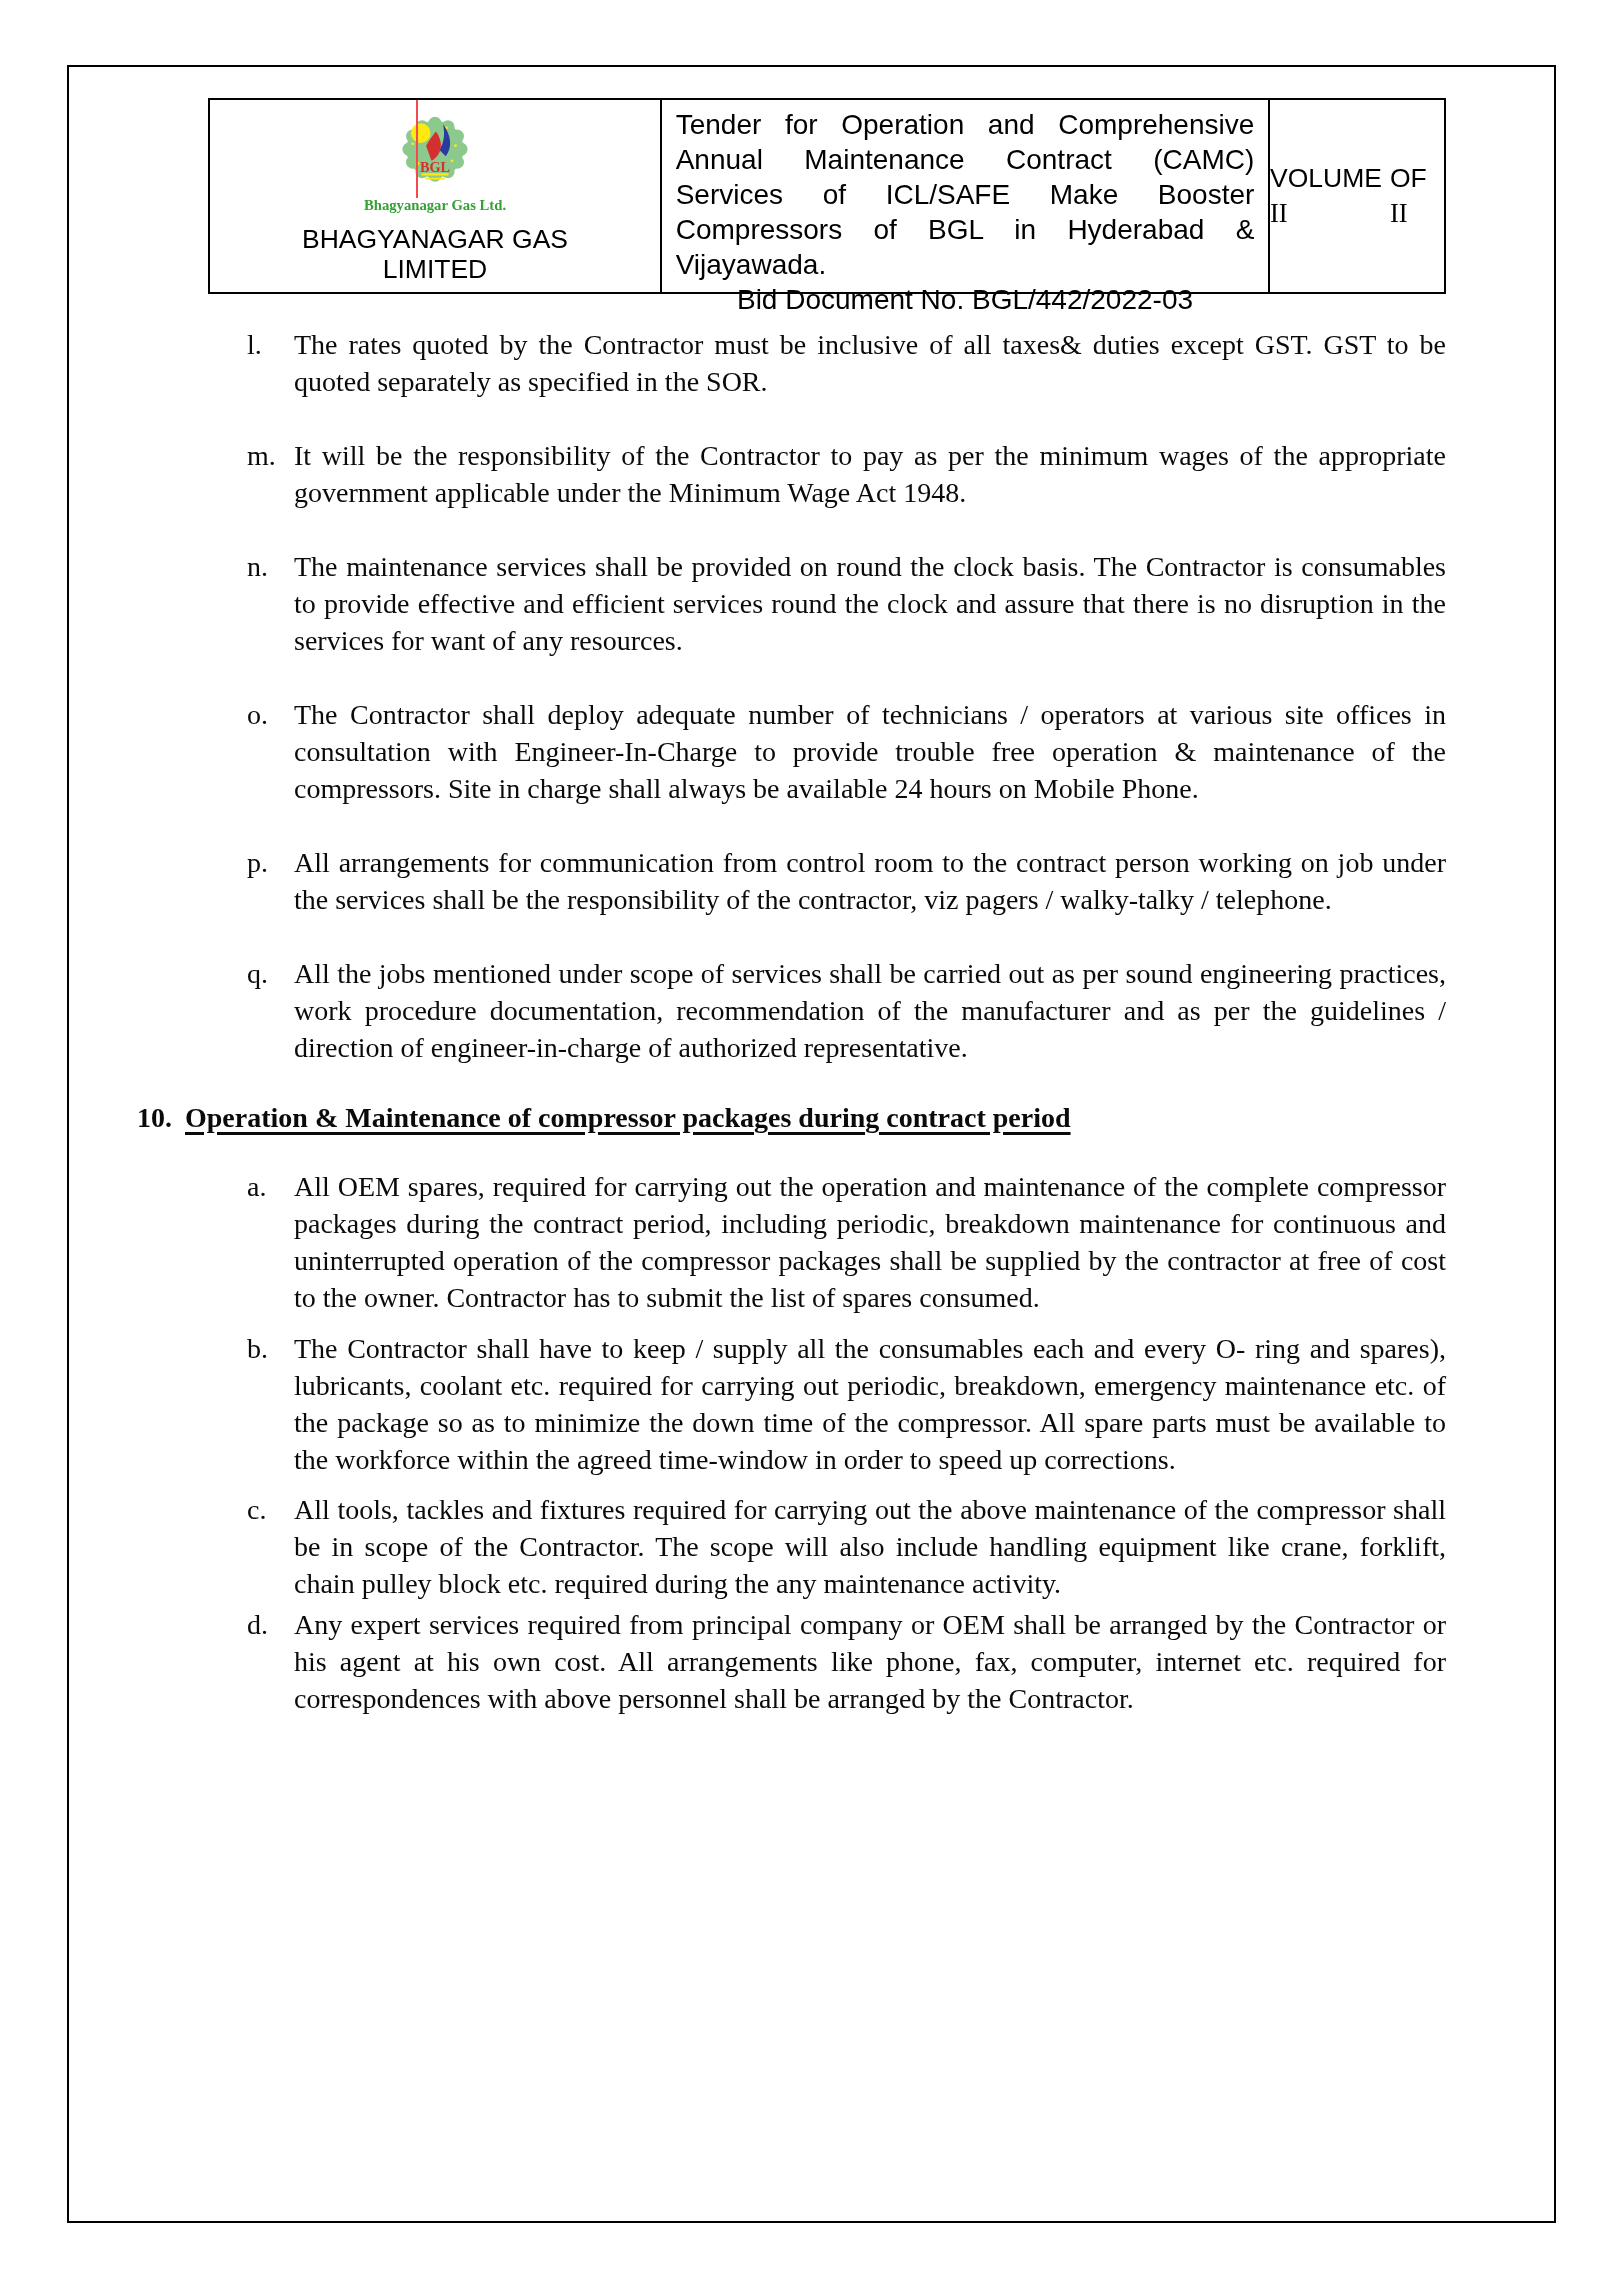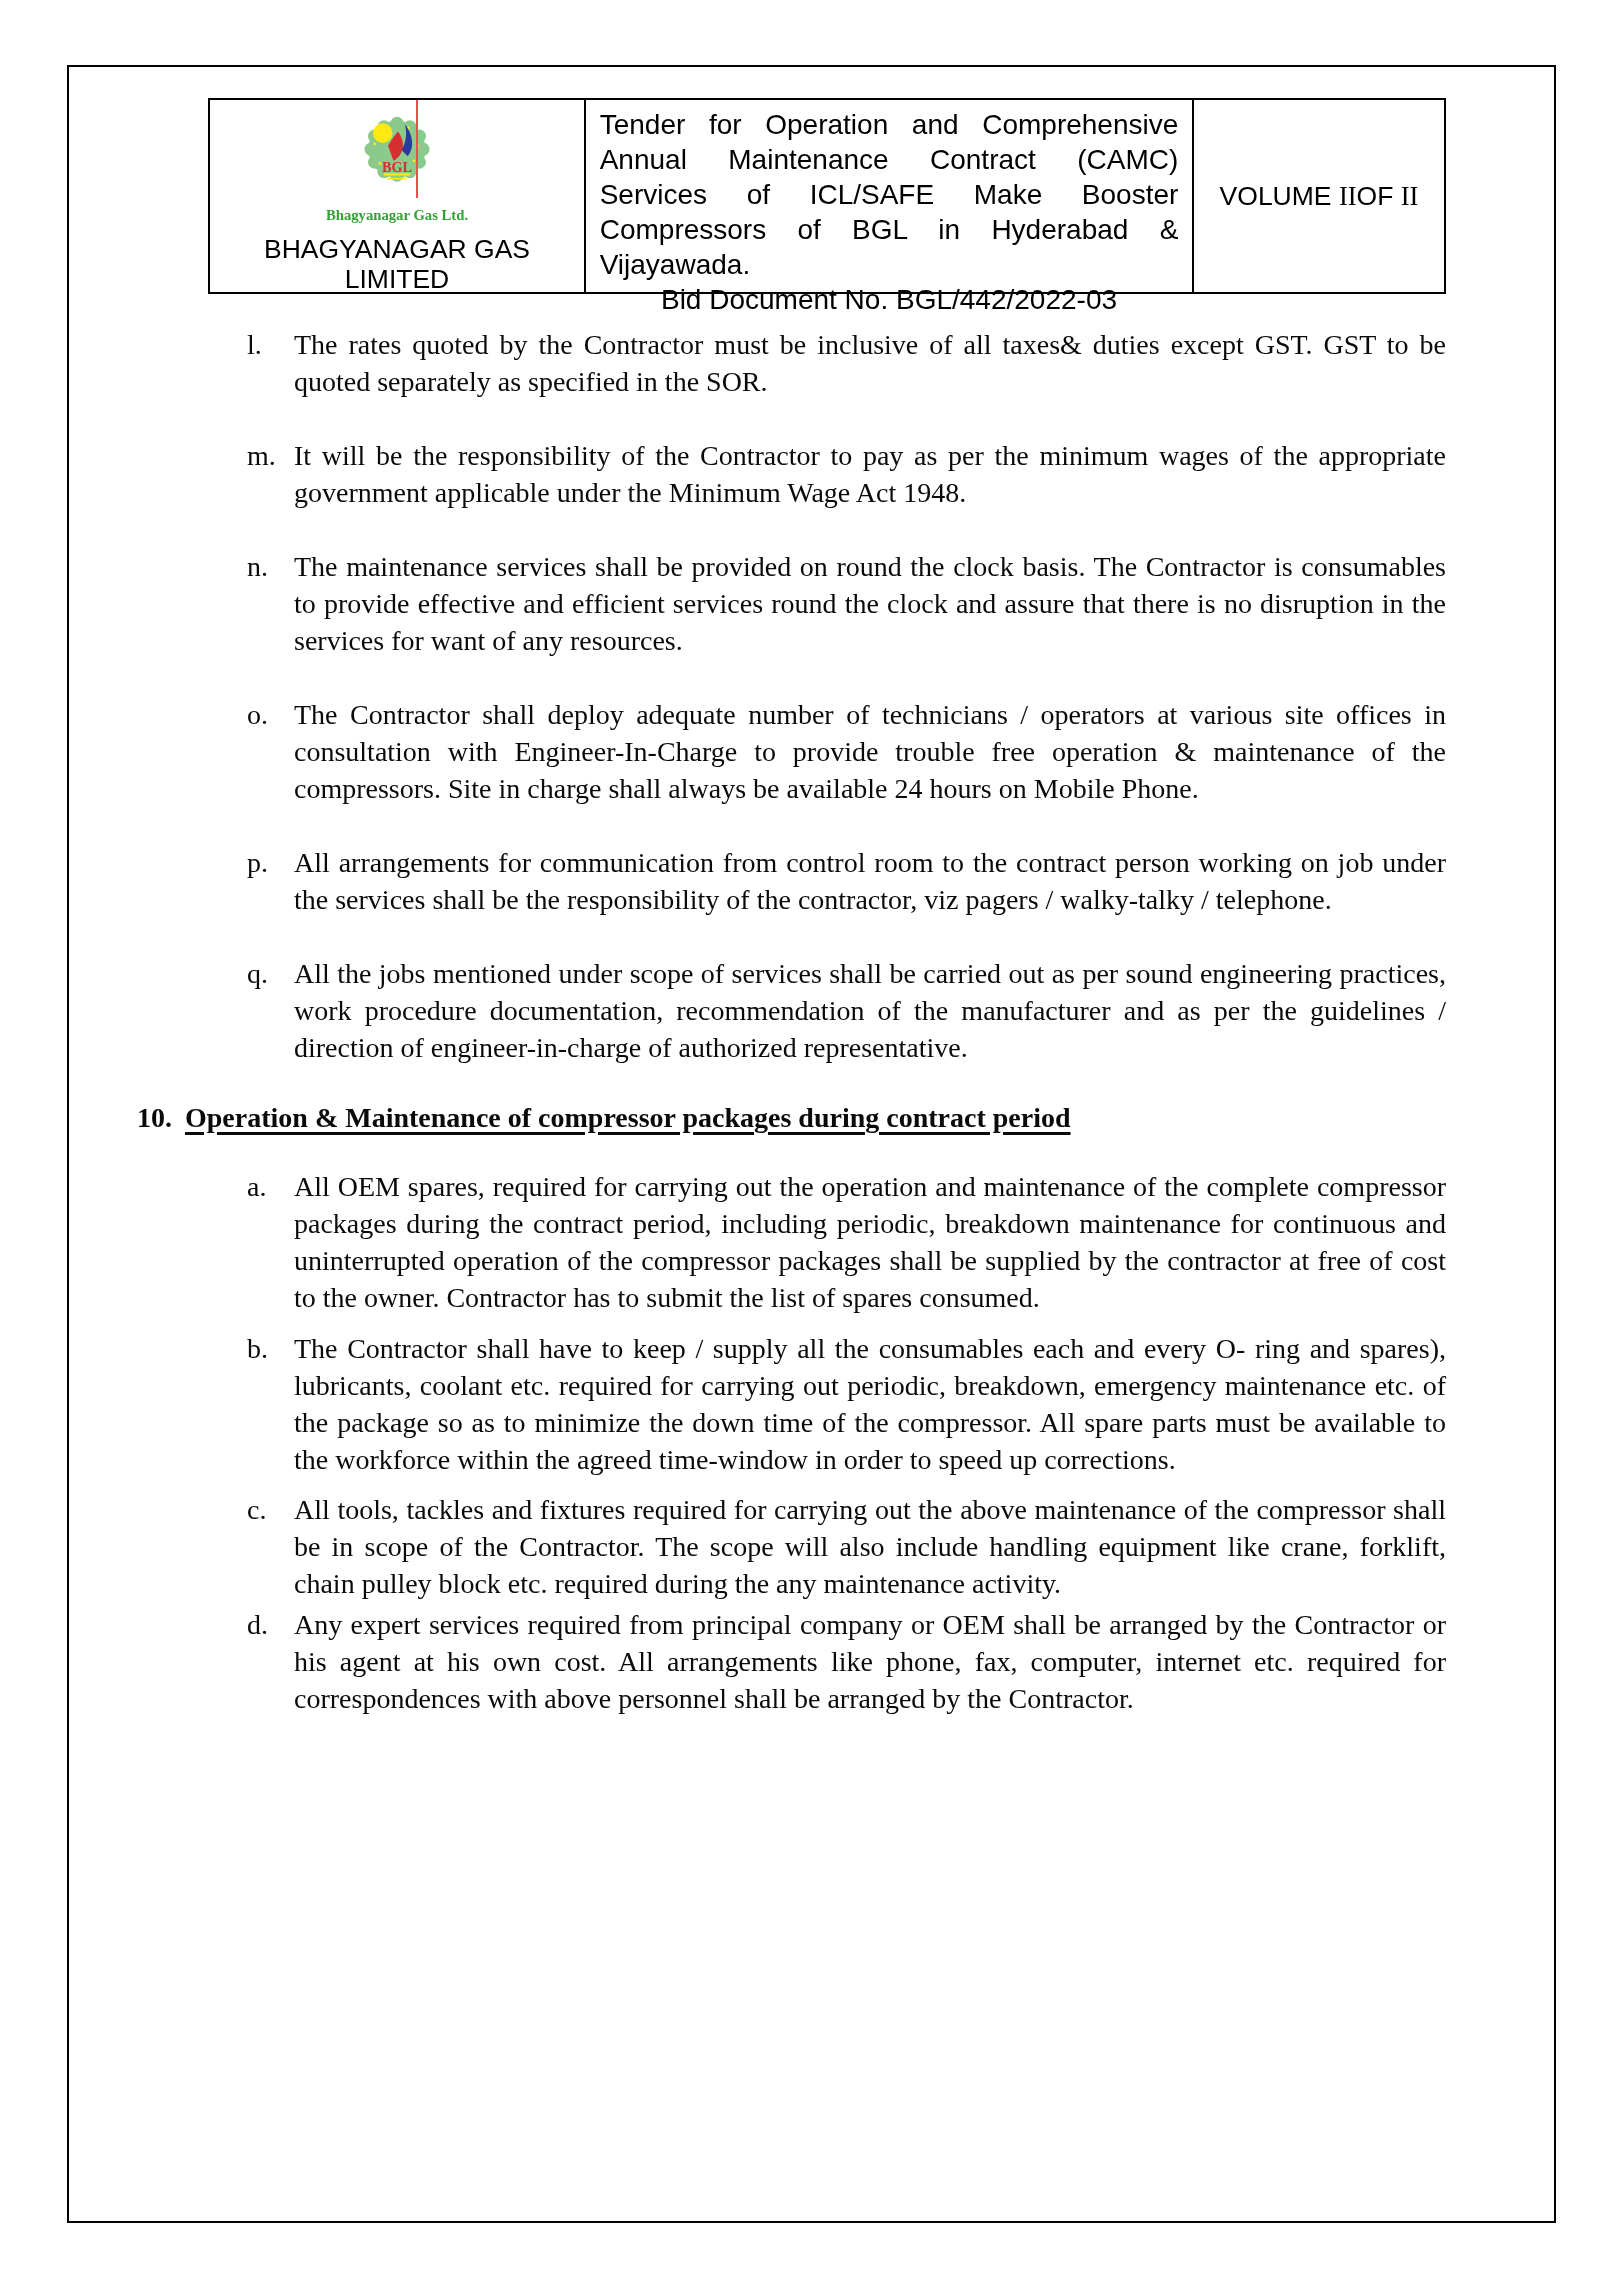--- a/index.html
+++ b/index.html
@@ -3,23 +3,23 @@
 <meta charset="utf-8">
 <style>
   html,body{margin:0;padding:0;background:#fff;}
   .page{position:relative;width:1621px;height:2293px;background:#ffffff;overflow:hidden;
         font-family:"Liberation Serif",serif;color:#0a0a0a;}
   .frame{position:absolute;left:67px;top:65px;width:1485px;height:2154px;border:2px solid #000;}
 
   
   .header-table{display:flex;margin:31px 0 0 139px;width:1234px;height:192px;border:2.9px solid #000;}
   .cell{box-sizing:border-box;}
-  .logo-cell{position:relative;width:376px;border-right:2.9px solid #000;text-align:center;padding-top:9.8px;}
+  .logo-cell{position:relative;width:452px;border-right:2.9px solid #000;text-align:center;padding-top:9.8px;}
   .red-line{position:absolute;left:206px;top:0;width:2px;height:98px;background:#f34b4b;}
-  .logo-caption{margin-top:11px;font:bold 14.7px/17.6px "Liberation Serif",serif;color:#33a133;}
+  .logo-caption{margin-top:1px;font:bold 14.7px/17.6px "Liberation Serif",serif;color:#33a133;}
   .company-name{margin-top:9.8px;font:26.5px/30px "Liberation Sans",sans-serif;color:#000;}
   .title-cell{width:608px;border-right:2.9px solid #000;padding:6.9px 13.7px;
               font:28px/35px "Liberation Sans",sans-serif;color:#000;}
   .title-main{text-align:justify;}
   .title-sub{text-align:center;margin-top:0;}
   .volume-cell{flex:1;display:flex;flex-direction:row;justify-content:center;align-items:center;
                font:26.5px/35px "Liberation Sans",sans-serif;color:#000;}
   .roman{font-family:"Liberation Serif",serif;}
 
   

